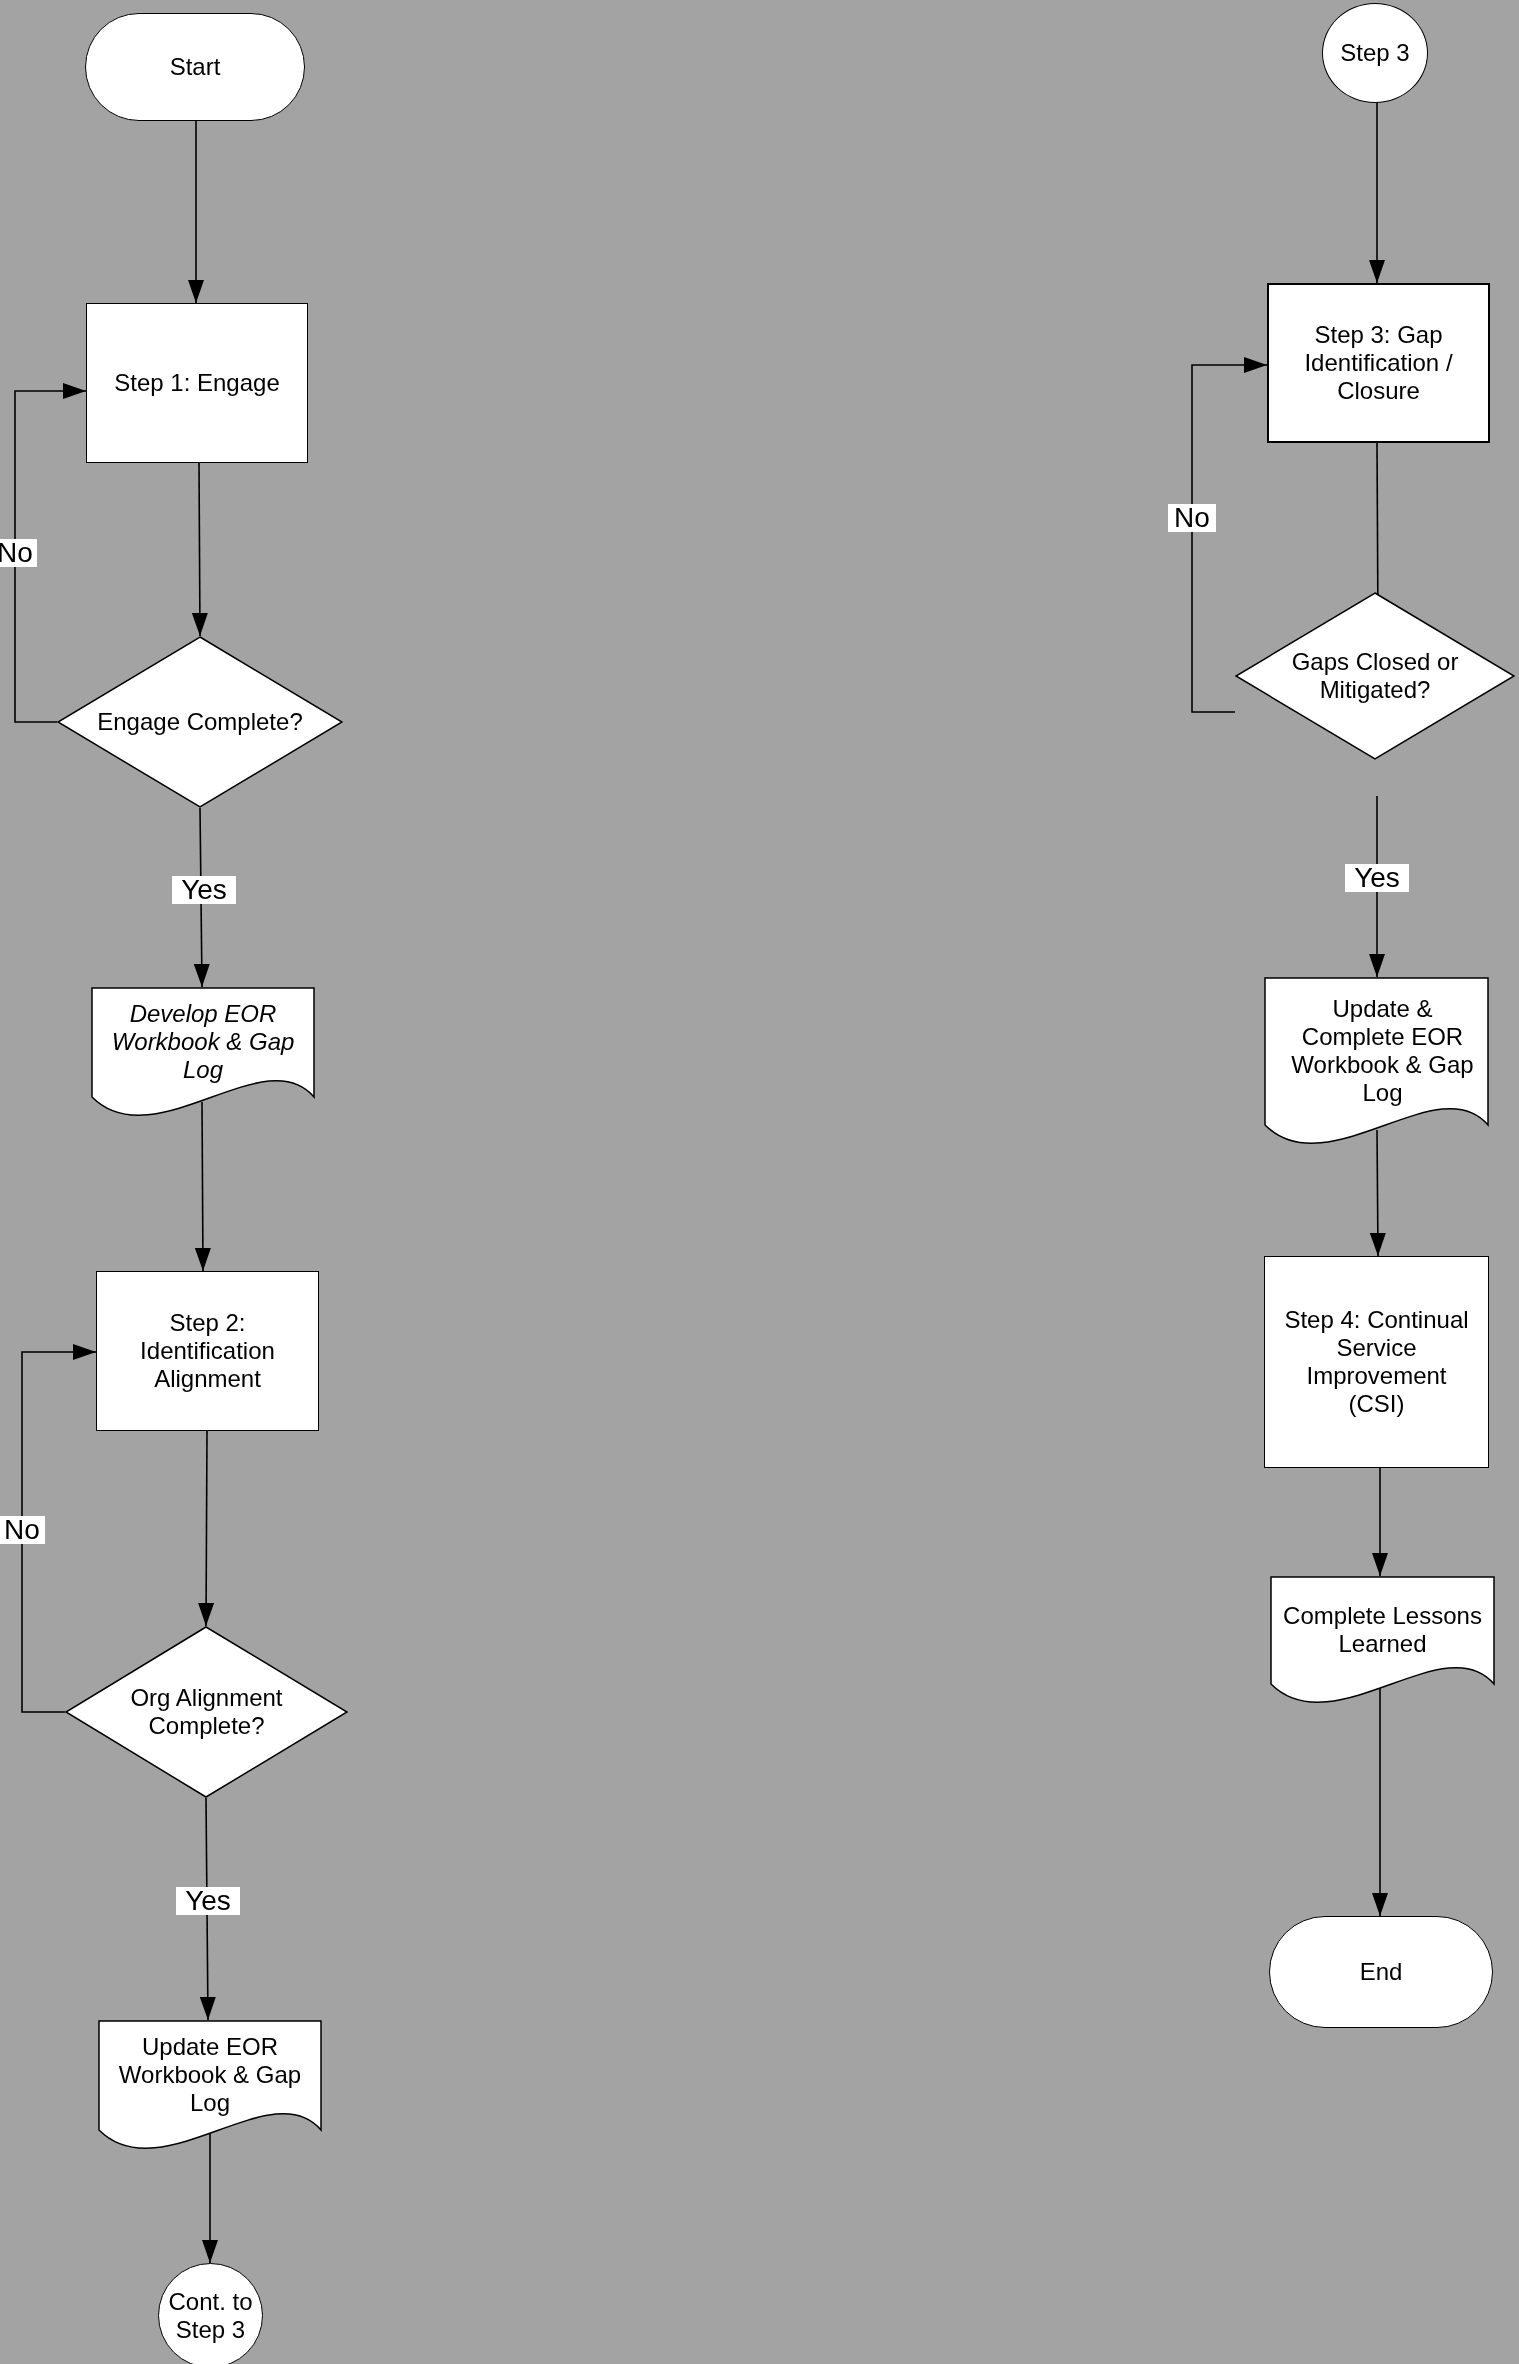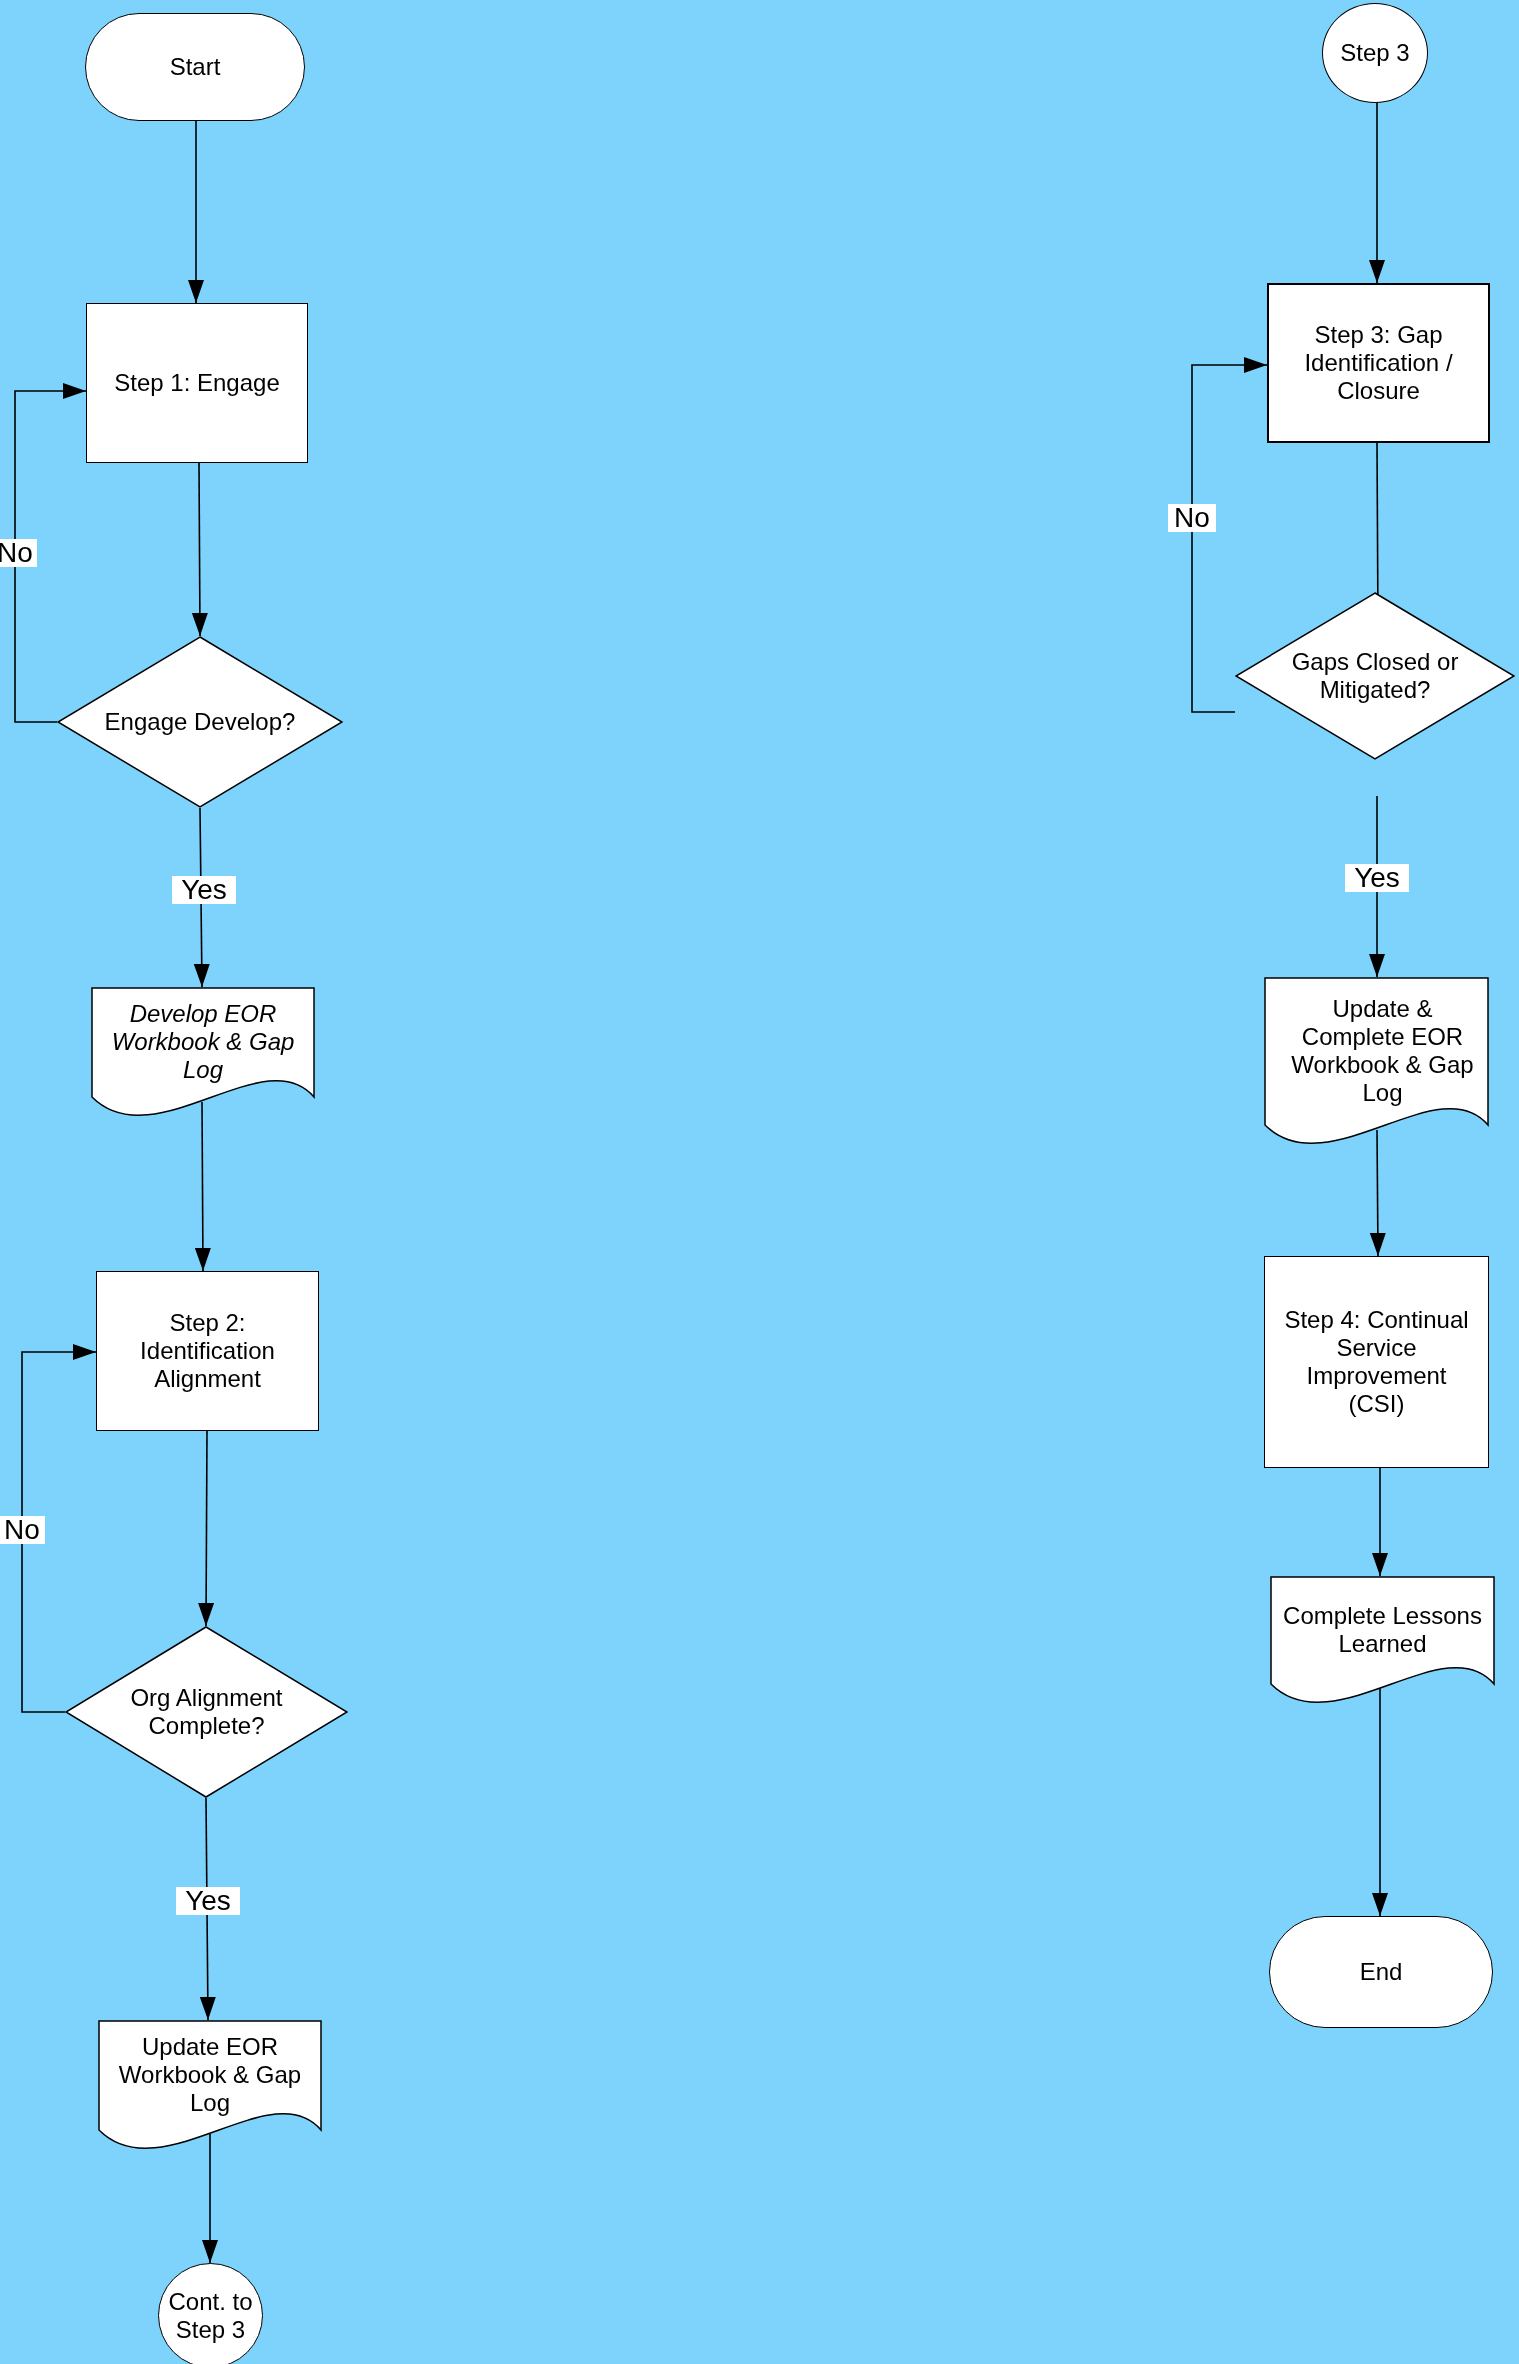--- a/index.html
+++ b/index.html
@@ -1,19 +1,19 @@
 <!DOCTYPE html>
 <html><head>
 <meta charset="utf-8">
 <style>
   html,body{margin:0;padding:0;background:#ffffff;}
   .canvas{
     position:relative;
     width:1519px;height:2364px;
-    background:#7dd3fc;
+    background:#a3a3a3;
     overflow:hidden;
     font-family:"Liberation Sans",sans-serif;
     color:#000000;
   }
   .edges{position:absolute;left:0;top:0;}
   .node{
     position:absolute;
     display:flex;align-items:center;justify-content:center;
     text-align:center;
     font-size:24px;line-height:28px;
@@ -78,21 +78,21 @@
 
   <div class="node box" style="left:86px;top:303px;width:222px;height:160px;">
     <div class="lbl">Step 1: Engage</div>
   </div>
 
   <div class="node shaped" style="left:57px;top:636px;width:286px;height:172px;">
     <svg class="nsvg" width="286" height="172" viewBox="0 0 286 172">
       <polygon class="outline" points="143,1 285,86 143,171 1,86"></polygon>
     </svg>
     <div class="overlay-text" style="height:172px;">
-      <span class="lbl">Engage Develop?</span>
+      <span class="lbl">Engage Complete?</span>
     </div>
   </div>
 
   <div class="node shaped" style="left:91px;top:987px;width:224px;height:140px;font-style:italic;">
     <svg class="nsvg" width="224" height="140" viewBox="0 0 224 140">
       <path class="outline" d="M1,1 L223,1 L223,110 C174,52 63,172 1,110 Z"></path>
     </svg>
     <div class="overlay-text" style="height:110px;">
       <span class="lbl">Develop EOR
 Workbook &amp; Gap

